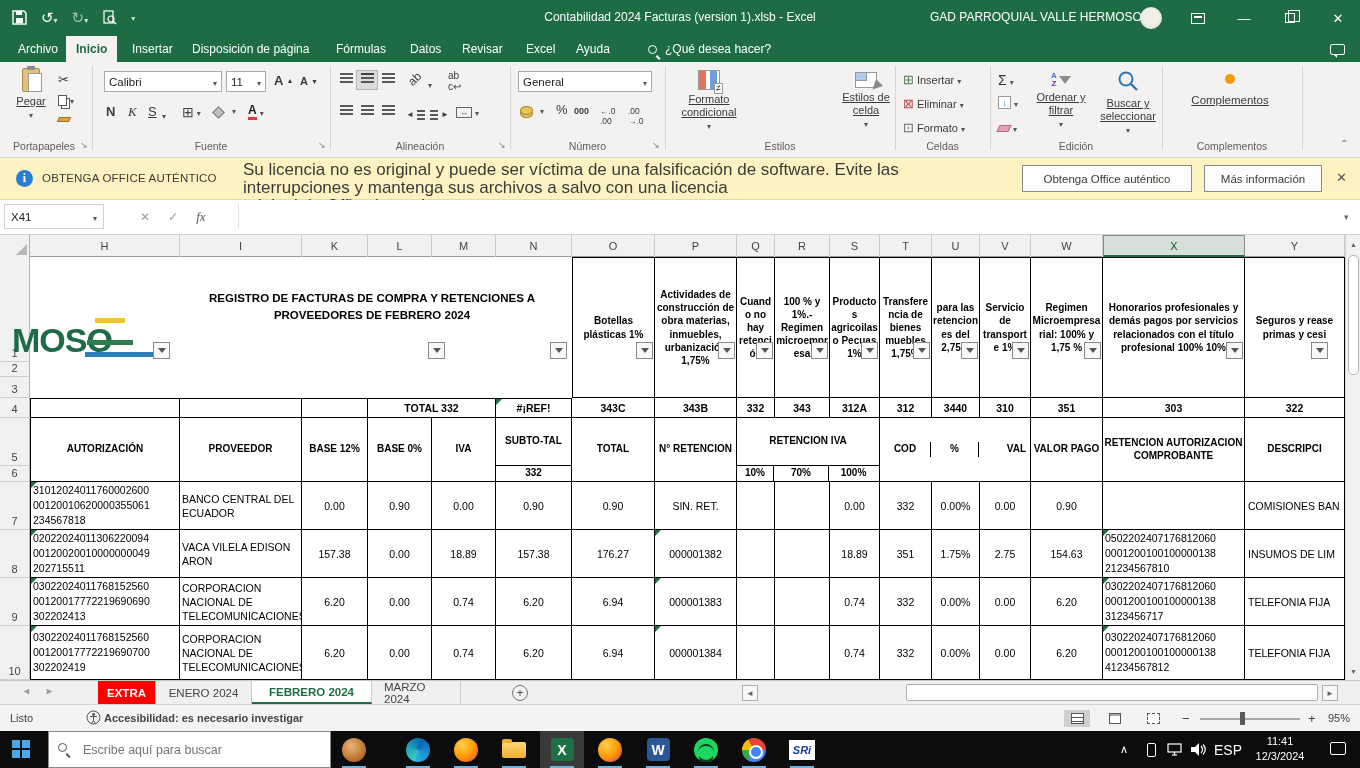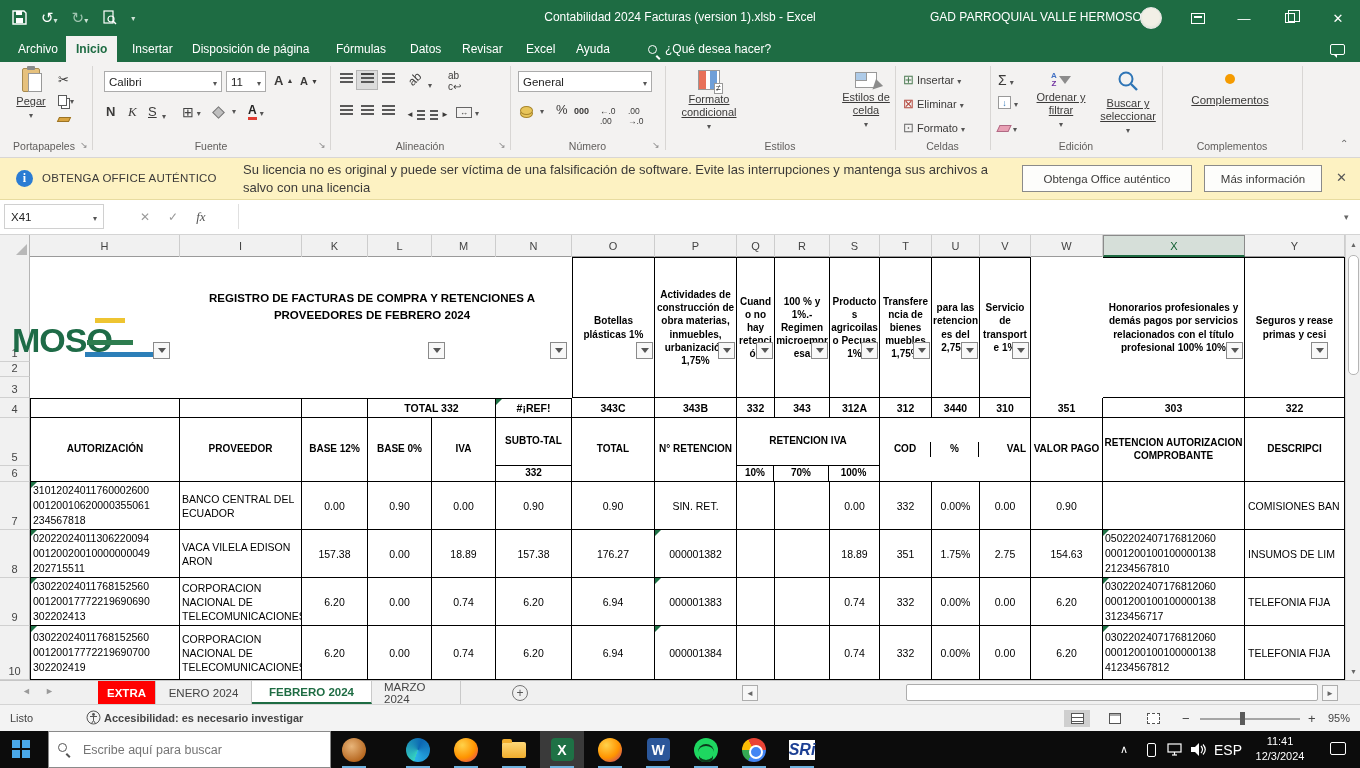--- a/index.html
+++ b/index.html
@@ -67,21 +67,21 @@
   .funnel { width:0; height:0; border-left:6px solid transparent; border-right:6px solid transparent; border-top:8px solid #8c8c8c; }
   .eraser-ic { display:inline-block; width:12px; height:7px; background:#e8a0b4; border:1px solid #b06a84; transform:skewX(-25deg); }
   .filldown-ic { display:inline-flex; width:13px; height:13px; border:1px solid #999; background:#fff; align-items:center; justify-content:center; color:#2e75b6; font-size:9px; font-weight:bold; }
   .addin-dot { width:10px; height:10px; border-radius:50%; background:#f59b00; }
   .collapse-ic { position:absolute; font-size:10px; color:#666; }
 
   
   .warnbar { position:absolute; left:0; top:158px; width:1360px; height:42px; background:#fdf2c2; border-bottom:1px solid #e8dca0; }
   .warn-ic { position:absolute; left:16px; top:12px; width:17px; height:17px; border-radius:50%; background:#2b7cd3; color:#fff; font-size:12px; font-weight:bold; text-align:center; line-height:17px; font-family:"Liberation Serif",serif; }
   .warn-title { position:absolute; left:42px; top:14px; font-size:11.5px; color:#3b3a39; letter-spacing:0.2px; }
-  .warn-text { position:absolute; left:243px; top:3px; width:760px; font-size:13px; color:#3b3a39; line-height:18px; }
+  .warn-text { position:absolute; left:243px; top:3px; width:760px; font-size:17px; color:#3b3a39; line-height:18px; }
   .warn-btn { position:absolute; top:7px; height:27px; background:#fdfdfb; border:1px solid #8a8a8a; font-size:11.5px; color:#3b3a39; display:flex; align-items:center; justify-content:center; }
   .warn-x { position:absolute; left:1336px; top:12px; font-size:13px; color:#555; }
 
   
   .fbar { position:absolute; left:0; top:200px; width:1360px; height:35px; background:#fff; border-bottom:1px solid #d4d4d4; }
   .namebox { position:absolute; left:4px; top:4px; width:100px; height:25px; border:1px solid #d0d0d0; background:#fff; display:flex; align-items:center; justify-content:space-between; padding:0 6px; font-size:11.5px; color:#222; }
   .fbtns { position:absolute; left:140px; top:4px; height:25px; display:flex; align-items:center; gap:18px; color:#9a9a9a; font-size:12px; }
   .fx { font-family:"Liberation Serif",serif; font-style:italic; color:#555; font-size:13px; }
   .finput { position:absolute; left:238px; top:4px; width:1100px; height:25px; border-left:1px solid #e0e0e0; }
   .fbar-chev { position:absolute; left:1344px; top:12px; font-size:9px; color:#666; }
@@ -155,21 +155,21 @@
   .appslot.activeapp { background:#3a3a3a; }
   .underl::after { content:""; position:absolute; bottom:0; left:10px; width:24px; height:2px; background:#6fb3e0; }
   .circ { width:24px; height:24px; border-radius:50%; }
   .sq { width:23px; height:23px; border-radius:4px; color:#fff; font-weight:bold; font-size:14px; display:flex; align-items:center; justify-content:center; }
   .folder-ic { width:24px; height:16px; background:linear-gradient(#ffd978,#f0ad2d); border-radius:2px; position:relative; }
   .folder-ic::before { content:""; position:absolute; left:0; top:-3px; width:10px; height:4px; background:#f0ad2d; border-radius:2px 2px 0 0; }
   .chrome-ic { width:24px; height:24px; border-radius:50%; background:conic-gradient(from -30deg,#ea4335 0 120deg,#4285f4 0 240deg,#34a853 0 300deg,#fbbc05 0 360deg); position:relative; }
   .chrome-ic::after { content:""; position:absolute; left:7px; top:7px; width:10px; height:10px; border-radius:50%; background:#4285f4; border:2px solid #fff; }
   .spotify-ic { width:24px; height:24px; border-radius:50%; background:#1ed760; position:relative; overflow:hidden; }
   .spotify-ic::before { content:""; position:absolute; left:4px; top:6px; width:16px; height:14px; border-top:2px solid #0c3a1c; border-radius:50%; box-shadow:0 5px 0 -1px #0c3a1c, 0 10px 0 -2px #0c3a1c; }
-  .sri-ic { width:26px; height:20px; background:#fff; color:#1c3f94; font-weight:bold; font-style:italic; font-size:16px; display:flex; align-items:center; justify-content:center; }
+  .sri-ic { width:26px; height:20px; background:#fff; color:#1c3f94; font-weight:bold; font-style:italic; font-size:11px; display:flex; align-items:center; justify-content:center; }
   .tray { position:absolute; top:0; height:37px; display:flex; align-items:center; justify-content:center; color:#fff; }
   .mono-ic { border:1px solid #fff; }
   .clock { position:absolute; left:1240px; top:3px; width:80px; color:#fff; font-size:11px; text-align:center; line-height:15px; }
   .notif { position:absolute; left:1330px; top:11px; width:16px; height:13px; border:1px solid #fff; border-radius:2px; }
 </style>
 </head>
 <body>
 
 <div class="screen">
 
@@ -511,20 +511,24 @@
       <div class="gc fh cT gc-top">
           <span>Transferencia de bienes muebles 1,75%</span>
           <span class="fdrop" style="right:1px; top:84px;"></span>
         </div>
       <div class="gc fh cU gc-top">
           <span>para las retenciones del 2,75%</span>
           <span class="fdrop" style="right:1px; top:84px;"></span>
         </div>
       <div class="gc fh cV gc-top">
           <span>Servicio de transporte 1%</span>
+          <span class="fdrop" style="right:1px; top:84px;"></span>
+        </div>
+      <div class="gc fh cW gc-top">
+          <span>Regimen Microempresarial: 100% y 1,75 %</span>
           <span class="fdrop" style="right:1px; top:84px;"></span>
         </div>
       <div class="gc fh cX gc-top">
           <span>Honorarios profesionales y demás pagos por servicios relacionados con el título profesional 100% 10%</span>
           <span class="fdrop" style="right:1px; top:84px;"></span>
         </div>
       <div class="gc fh cY gc-top">
           <span>Seguros y rease primas y cesi</span>
           <span class="fdrop" style="right:16px; top:84px;"></span>
         </div>

